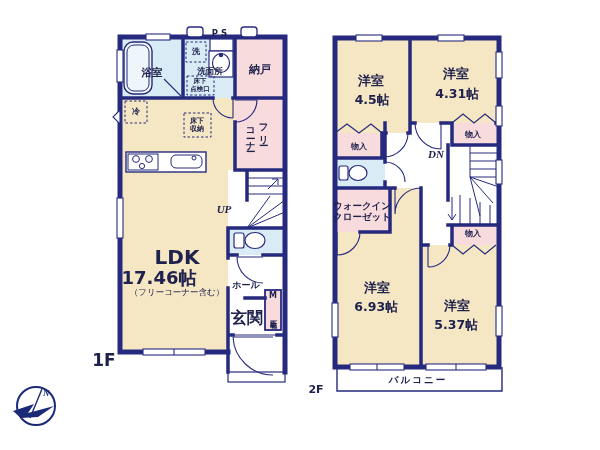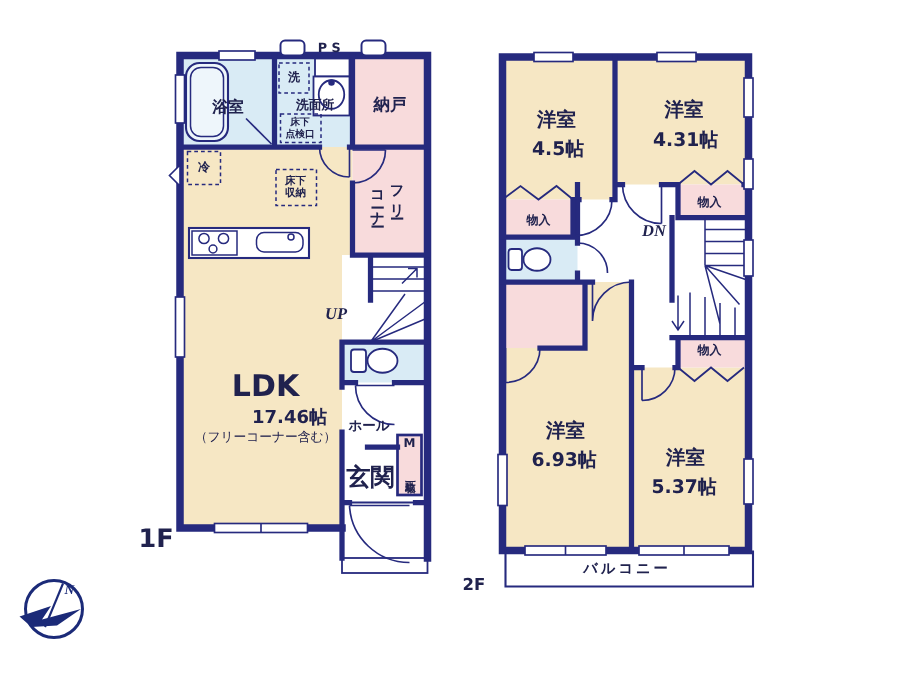--- a/index.html
+++ b/index.html
@@ -188,36 +188,38 @@
 <div class="lbl" style="left:200px;top:86px;font-size:6.5px">床下
 点検口</div>
 <div class="lbl" style="left:260px;top:70px;font-size:11px">納戸</div>
 <div class="lbl" style="left:136px;top:112px;font-size:8px">冷</div>
 <div class="lbl" style="left:197px;top:125px;font-size:7px">床下
 収納</div>
 <div class="lbl v" style="left:264px;top:129px;font-size:9.5px">フリー</div>
 <div class="lbl v" style="left:251px;top:134px;font-size:9.5px">コーナー</div>
 <div class="lbl stair" style="left:224px;top:210px;font-size:11px">UP</div>
 <div class="lbl" style="left:177px;top:257px;font-size:20px">LDK</div>
-<div class="lbl" style="left:193px;top:278px;font-size:12px">17.46帖</div>
+<div class="lbl" style="left:159px;top:278px;font-size:18px">17.46帖</div>
 <div class="lbl note" style="left:177px;top:292px;font-size:8.5px">（フリーコーナー含む）</div>
 <div class="lbl" style="left:246px;top:285px;font-size:9px">ホール</div>
 <div class="lbl" style="left:273px;top:296px;font-size:8px">M</div>
 <div class="lbl v" style="left:273px;top:316px;font-size:7px">下駄箱</div>
 <div class="lbl" style="left:247px;top:318px;font-size:16px">玄関</div>
 <div class="lbl" style="left:104px;top:360px;font-size:17px">1F</div>
 
 <div class="lbl" style="left:371px;top:81px;font-size:13px">洋室</div>
 <div class="lbl" style="left:372px;top:99px;font-size:12.5px">4.5帖</div>
 <div class="lbl" style="left:456px;top:74px;font-size:13px">洋室</div>
 <div class="lbl" style="left:457px;top:93px;font-size:12.5px">4.31帖</div>
 <div class="lbl" style="left:359px;top:147px;font-size:8px">物入</div>
 <div class="lbl" style="left:473px;top:135px;font-size:8px">物入</div>
 <div class="lbl" style="left:473px;top:234px;font-size:8px">物入</div>
 <div class="lbl stair" style="left:436px;top:155px;font-size:11px">DN</div>
+<div class="lbl" style="left:362px;top:211px;font-size:9.5px">ウォークイン
+クローゼット</div>
 <div class="lbl" style="left:377px;top:288px;font-size:13px">洋室</div>
 <div class="lbl" style="left:376px;top:306px;font-size:12.5px">6.93帖</div>
 <div class="lbl" style="left:457px;top:306px;font-size:13px">洋室</div>
 <div class="lbl" style="left:456px;top:324px;font-size:12.5px">5.37帖</div>
 <div class="lbl" style="left:418px;top:380px;font-size:9.5px;letter-spacing:2px">バルコニー</div>
 <div class="lbl" style="left:316px;top:390px;font-size:11px">2F</div>
 
 
 </div>
 

